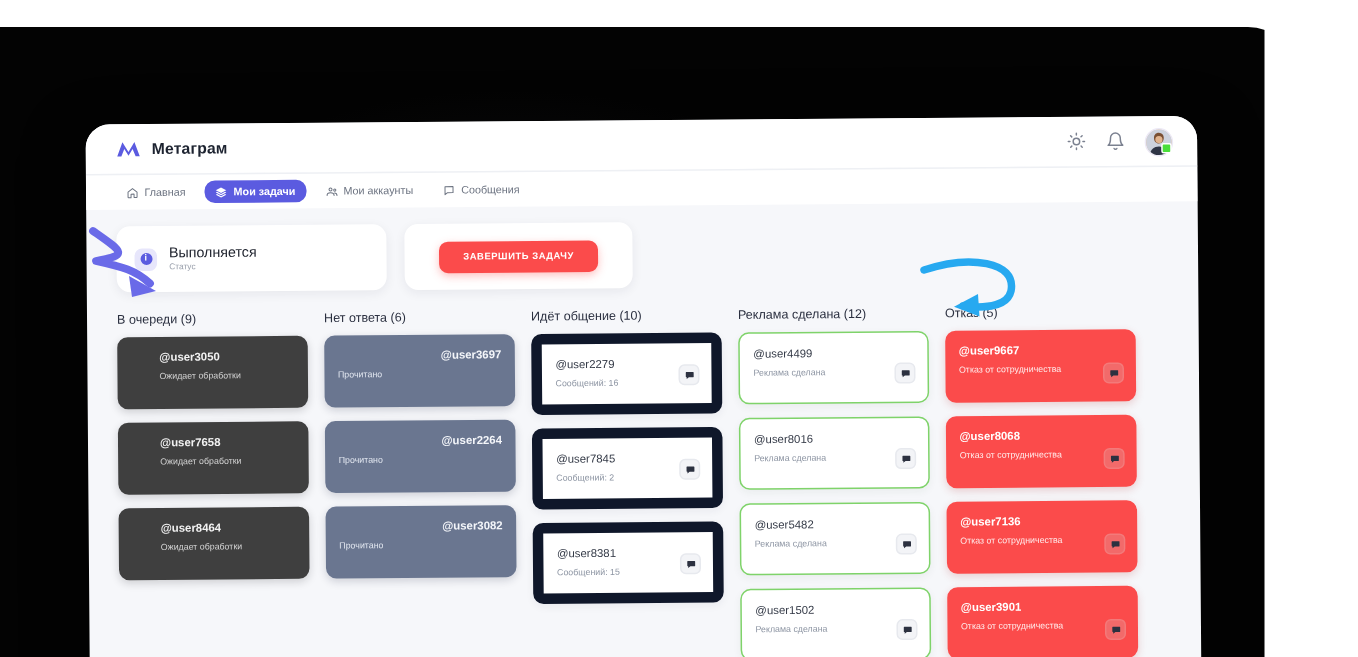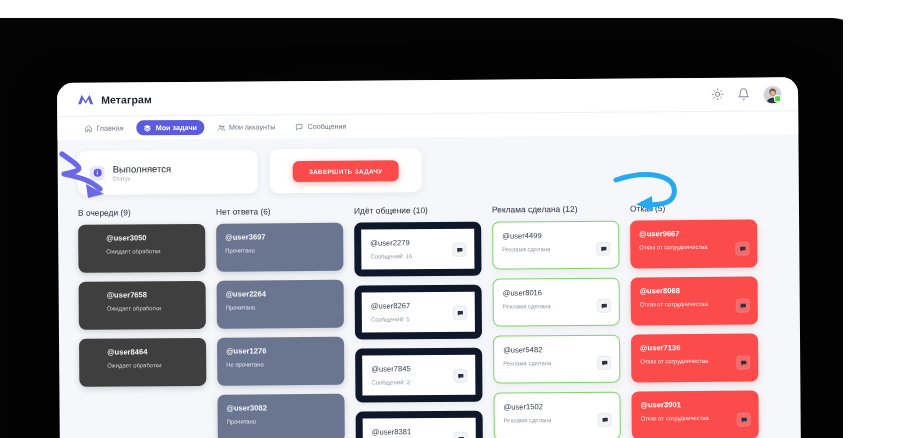--- a/index.html
+++ b/index.html
@@ -108,21 +108,21 @@
     display:flex;align-items:center;justify-content:center;cursor:pointer;
   }
   .chat-btn svg{width:7px;height:7px;display:block;}
 
   
   .v-dark .card{background:#3f3f3f;box-shadow:0 2px 6px rgba(20,20,25,.18);padding-left:28px;}
   .v-dark .card-user{color:#f2f2f2;}
   .v-dark .card-sub{color:#d3d3d3;}
 
   .v-slate .card{background:#6a7690;box-shadow:0 2px 6px rgba(20,30,55,.18);}
-  .v-slate .card-user{color:#f4f6fa;}
+  .v-slate .card-user{color:#f4f6fa;text-align:right;}
   .v-slate .card-sub{color:#e2e7f0;}
 
   .v-white .card{background:#fff;border:7px solid #0f172a;box-shadow:0 2px 6px rgba(30,35,60,.06);padding-right:24px;}
   .v-white .card-user{color:#343a47;font-weight:400;}
   .v-white .card-sub{color:#8d95a3;}
   .v-white .chat-btn{background:#f3f4f7;border:1px solid #e7e9ee;}
   .v-white .chat-btn svg{fill:#2c3140;}
 
   .v-green .card{background:#fff;border:1px solid #7fd36a;box-shadow:0 2px 6px rgba(30,60,30,.06);padding-right:38px;}
   .v-green .card-user{color:#343a47;font-weight:400;}
@@ -254,44 +254,31 @@
             <div class="cards">
               <div class="card">
                 <div class="card-user">@user3697</div>
                 <div class="card-sub">Прочитано</div>
               </div>
               <div class="card">
                 <div class="card-user">@user2264</div>
                 <div class="card-sub">Прочитано</div>
               </div>
               <div class="card">
-                <div class="card-user">@user1276</div>
-                <div class="card-sub">Не прочитано</div>
-              </div>
-              <div class="card">
                 <div class="card-user">@user3082</div>
                 <div class="card-sub">Прочитано</div>
               </div>
             </div>
           </div>
           <div class="col v-white">
             <div class="col-title">Идёт общение (10)</div>
             <div class="cards">
               <div class="card">
                 <div class="card-user">@user2279</div>
                 <div class="card-sub">Сообщений: 16</div>
-                <span class="chat-btn">
-                  <svg viewBox="0 0 24 24">
-                    <path d="M4 4h16a1 1 0 0 1 1 1v10a1 1 0 0 1-1 1H10l-5 4v-4H4a1 1 0 0 1-1-1V5a1 1 0 0 1 1-1z"></path>
-                  </svg>
-                </span>
-              </div>
-              <div class="card">
-                <div class="card-user">@user8267</div>
-                <div class="card-sub">Сообщений: 5</div>
                 <span class="chat-btn">
                   <svg viewBox="0 0 24 24">
                     <path d="M4 4h16a1 1 0 0 1 1 1v10a1 1 0 0 1-1 1H10l-5 4v-4H4a1 1 0 0 1-1-1V5a1 1 0 0 1 1-1z"></path>
                   </svg>
                 </span>
               </div>
               <div class="card">
                 <div class="card-user">@user7845</div>
                 <div class="card-sub">Сообщений: 2</div>
                 <span class="chat-btn">

